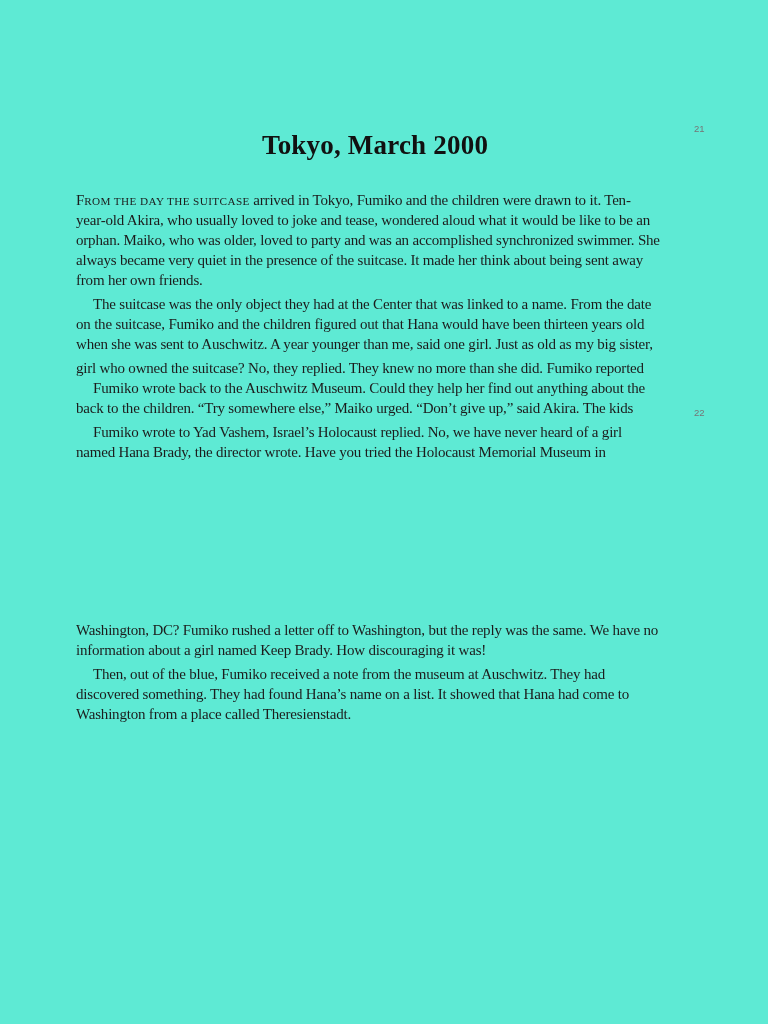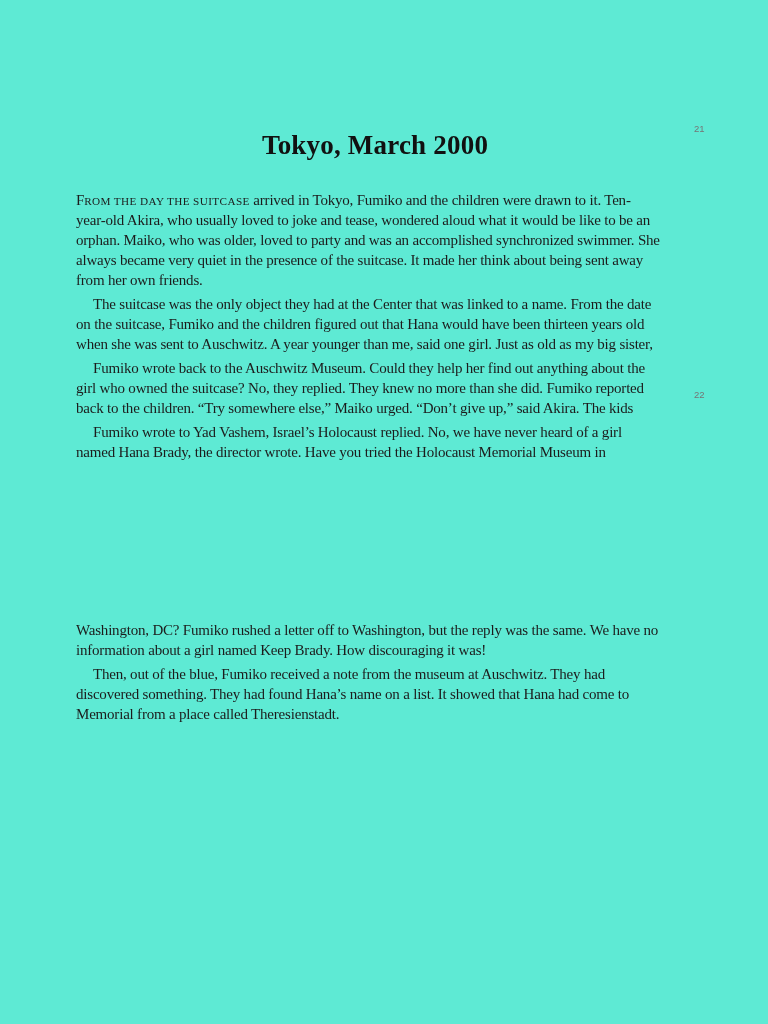--- a/index.html
+++ b/index.html
@@ -27,21 +27,21 @@
     letter-spacing: 0.2px;
   }
   .margin-num {
     position: absolute;
     left: 694px;
     font-family: "Liberation Sans", sans-serif;
     font-size: 9.5px;
     color: #757575;
   }
   .margin-num.first { top: 123px; }
-  .margin-num.second { top: 389px; }
+  .margin-num.second { top: 407px; }
   .text-column {
     position: absolute;
     left: 64px;
     top: 190px;
     width: 622px;
     color: #1c1c1c;
     font-size: 15px;
     letter-spacing: -0.2px;
   }
   .paragraph { margin: 0 0 4px 12px; }
@@ -69,31 +69,31 @@
         <div class="line">orphan. Maiko, who was older, loved to party and was an accomplished synchronized swimmer. She</div>
         <div class="line">always became very quiet in the presence of the suitcase. It made her think about being sent away</div>
         <div class="line">from her own friends.</div>
       </div>
       <div class="paragraph">
         <div class="line first-indent">The suitcase was the only object they had at the Center that was linked to a name. From the date</div>
         <div class="line">on the suitcase, Fumiko and the children figured out that Hana would have been thirteen years old</div>
         <div class="line">when she was sent to Auschwitz. A year younger than me, said one girl. Just as old as my big sister,</div>
       </div>
       <div class="paragraph">
+        <div class="line">girl who owned the suitcase? No, they replied. They knew no more than she did. Fumiko reported</div>
         <div class="line first-indent">Fumiko wrote back to the Auschwitz Museum. Could they help her find out anything about the</div>
-        <div class="line">girl who owned the suitcase? No, they replied. They knew no more than she did. Fumiko reported</div>
         <div class="line">back to the children. “Try somewhere else,” Maiko urged. “Don’t give up,” said Akira. The kids</div>
       </div>
       <div class="paragraph">
         <div class="line first-indent">Fumiko wrote to Yad Vashem, Israel’s Holocaust replied. No, we have never heard of a girl</div>
         <div class="line">named Hana Brady, the director wrote. Have you tried the Holocaust Memorial Museum in</div>
       </div>
       <div class="paragraph gap">
         <div class="line">Washington, DC? Fumiko rushed a letter off to Washington, but the reply was the same. We have no</div>
         <div class="line">information about a girl named Keep Brady. How discouraging it was!</div>
       </div>
       <div class="paragraph">
         <div class="line first-indent">Then, out of the blue, Fumiko received a note from the museum at Auschwitz. They had</div>
         <div class="line">discovered something. They had found Hana’s name on a list. It showed that Hana had come to</div>
-        <div class="line">Memorial from a place called Theresienstadt.</div>
+        <div class="line">Washington from a place called Theresienstadt.</div>
       </div>
     </div>
 </div>
 
 </body></html>

